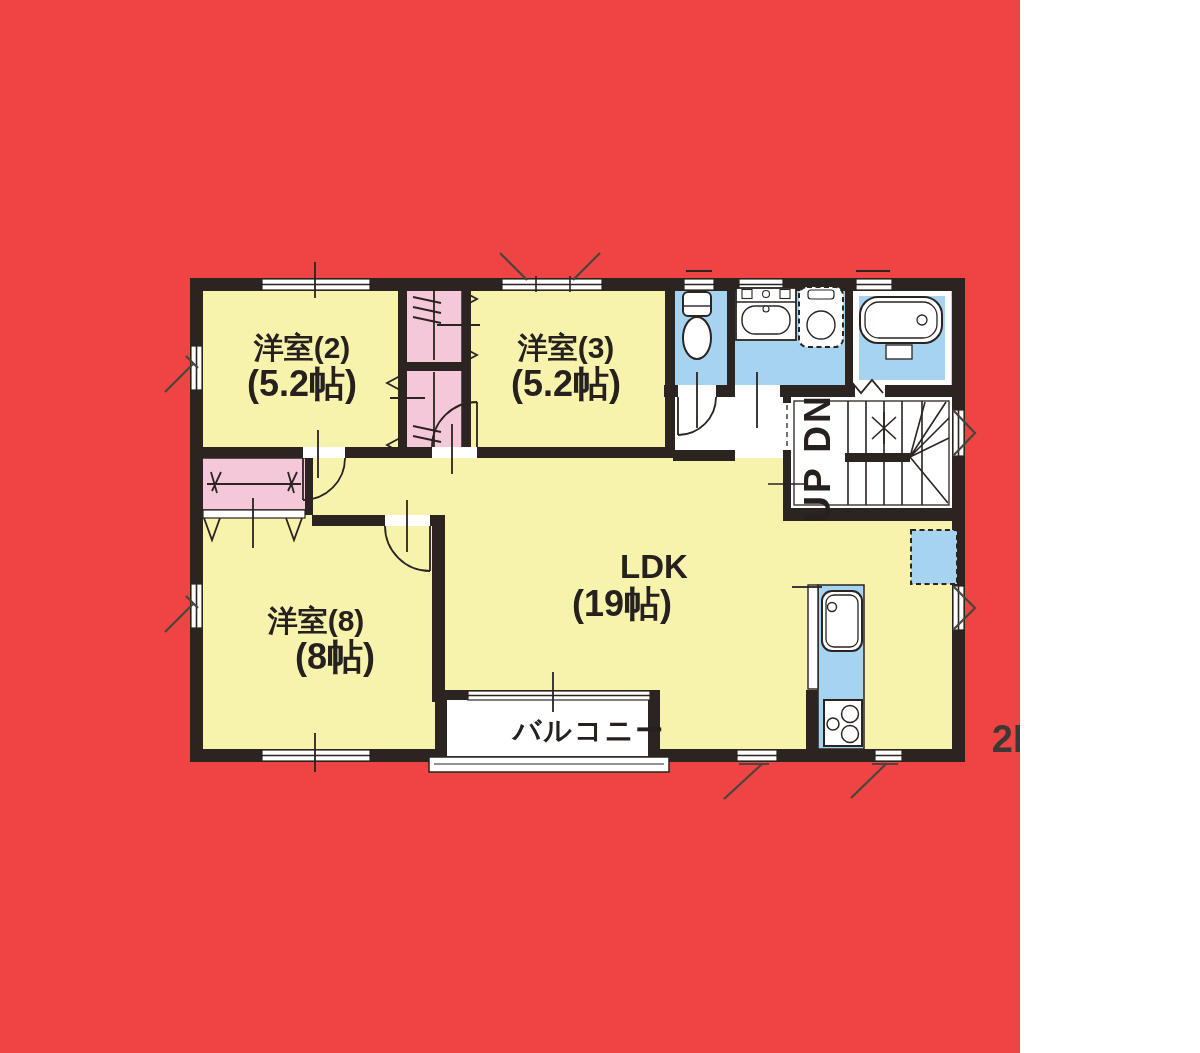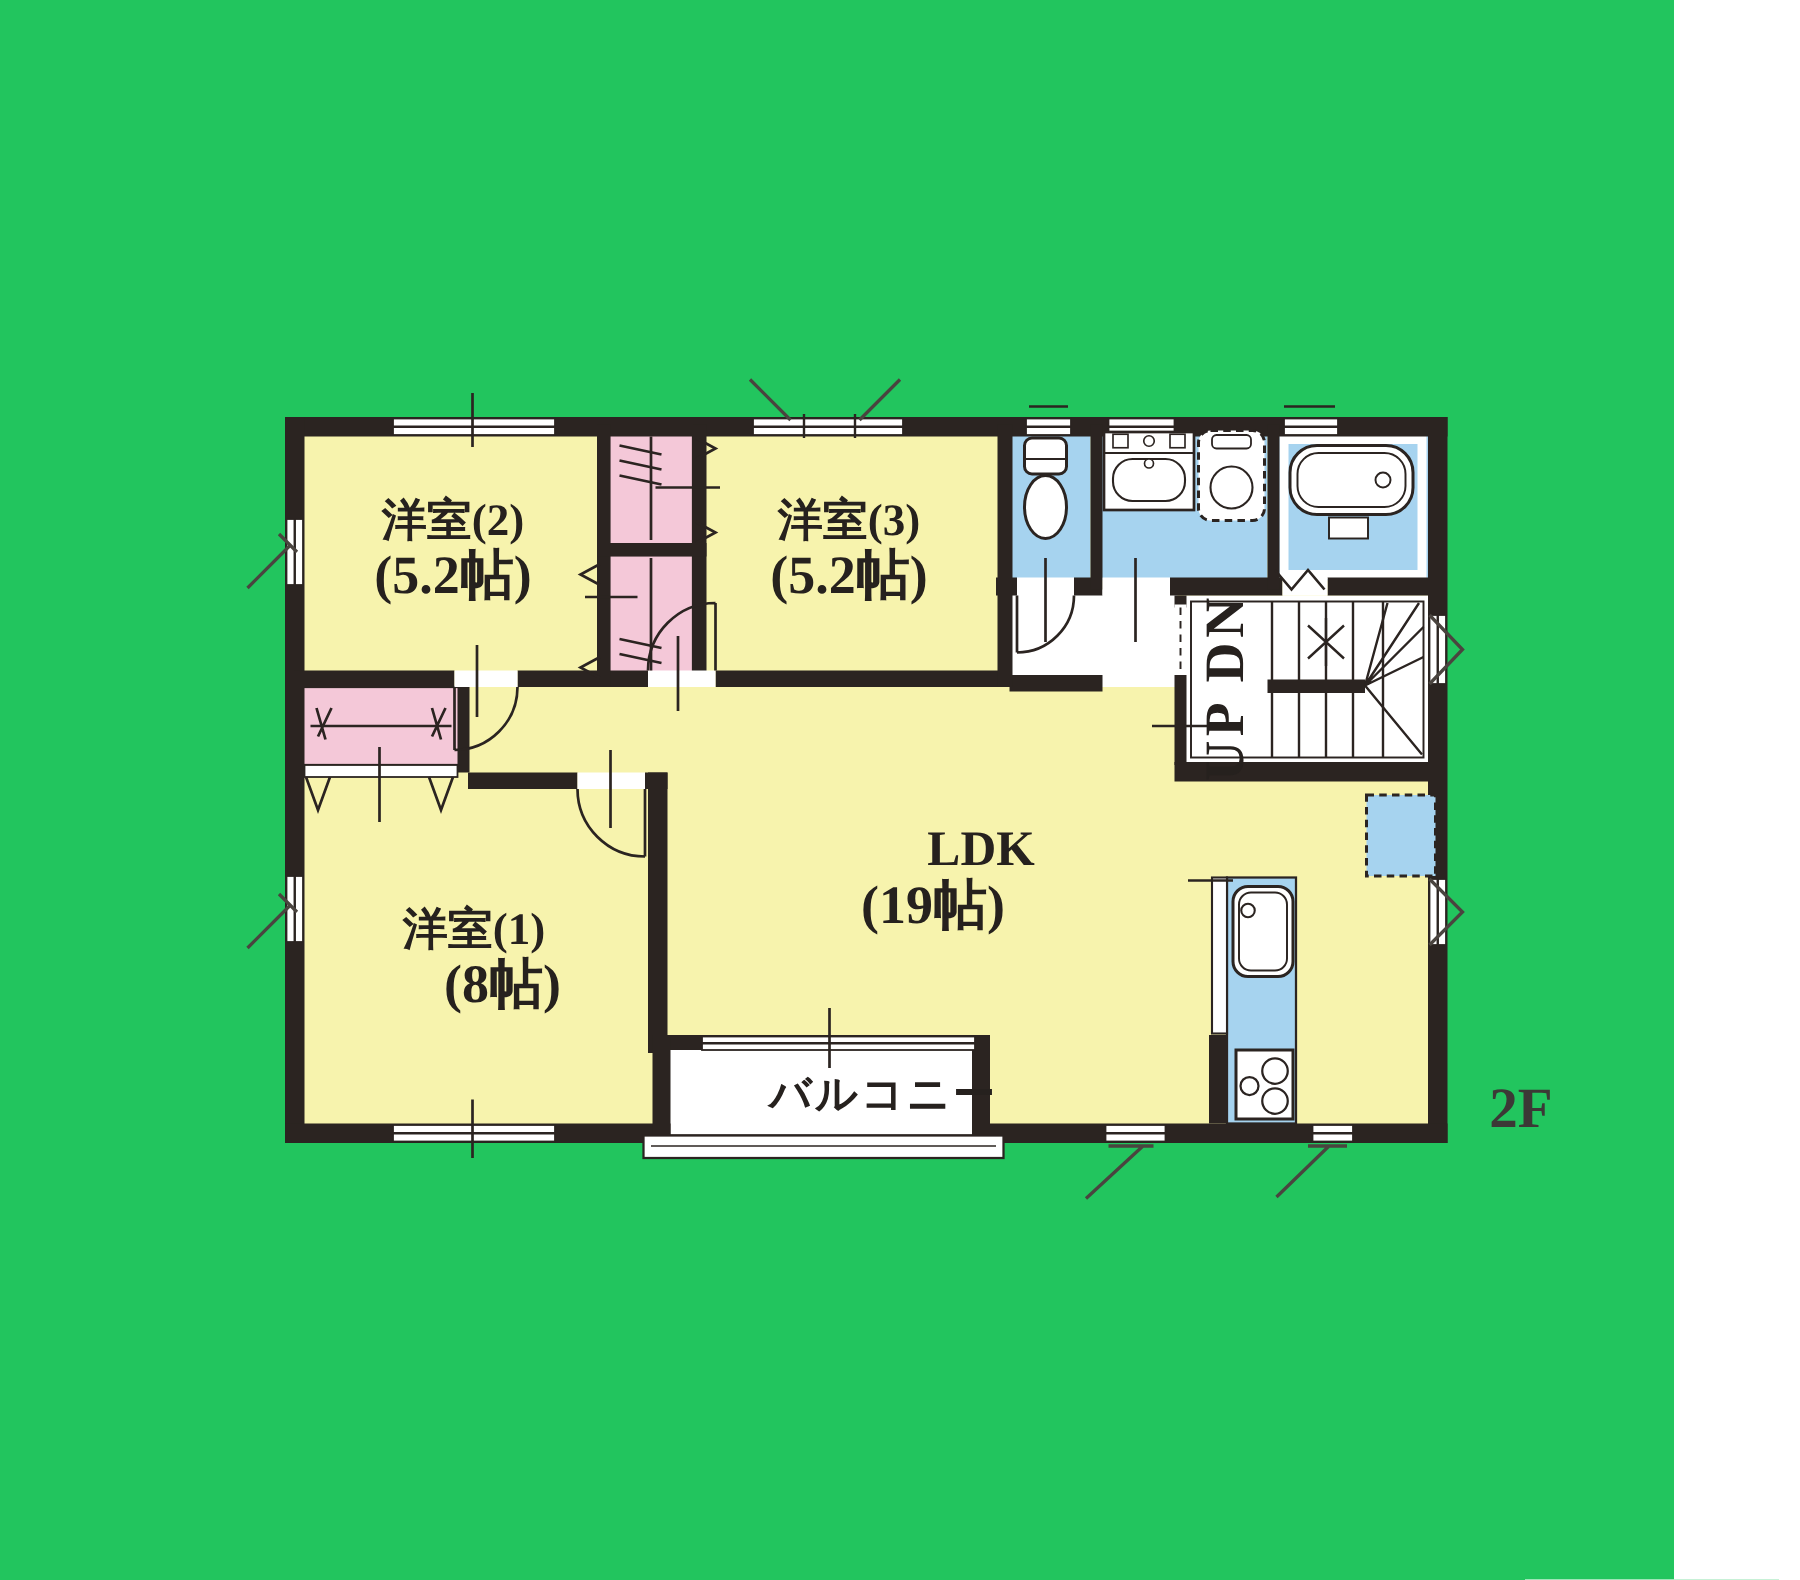--- a/index.html
+++ b/index.html
@@ -1,17 +1,17 @@
 <!DOCTYPE html>
 <html><head>
 <meta charset="utf-8">
 <style>
   html,body{margin:0;padding:0;background:#ffffff;}
-  #stage{position:relative;width:1116px;height:1053px;background:#22c55e;overflow:hidden;
-         font-family:Liberation Serif, serif;}
+  #stage{position:relative;width:1020px;height:1053px;background:#ef4444;overflow:hidden;
+         font-family:Liberation Sans, sans-serif;}
   #plan-svg{position:absolute;left:0;top:0;}
   .label{position:absolute;transform:translate(-50%,-50%);color:#26211e;text-align:center;
          white-space:nowrap;font-weight:600;line-height:1.1;}
   .room-name{font-size:30px;}
   .room-size{font-size:36px;}
   .ldk-name{font-size:33px;}
   .balcony-name{font-size:28px;letter-spacing:2px;}
   .updn{font-size:37px;letter-spacing:3px;transform:translate(-50%,-50%) rotate(-90deg);font-weight:600;}
   .floor-label{font-size:38px;color:#3c3836;font-weight:600;}
 </style>
@@ -224,21 +224,21 @@
     <path d="M872,764 H898 M886,764 L851,798"></path>
   </g>
 </svg>
 
 <div class="label room-name" style="left:302px;top:347px;">洋室(2)</div>
 <div class="label room-size" style="left:302px;top:384px;">(5.2帖)</div>
 
 <div class="label room-name" style="left:566px;top:347px;">洋室(3)</div>
 <div class="label room-size" style="left:566px;top:384px;">(5.2帖)</div>
 
-<div class="label room-name" style="left:316px;top:620px;">洋室(1)</div>
+<div class="label room-name" style="left:316px;top:620px;">洋室(8)</div>
 <div class="label room-size" style="left:335px;top:657px;">(8帖)</div>
 
 <div class="label ldk-name" style="left:622px;top:567px;margin-left:32px;">LDK</div>
 <div class="label room-size" style="left:622px;top:604px;">(19帖)</div>
 
 <div class="label balcony-name" style="left:553px;top:731px;margin-left:36px;">バルコニー</div>
 
 <div class="label updn" style="left:818px;top:458px;">UP DN</div>
 
 <div class="label floor-label" style="left:1014px;top:740px;">2F</div>

